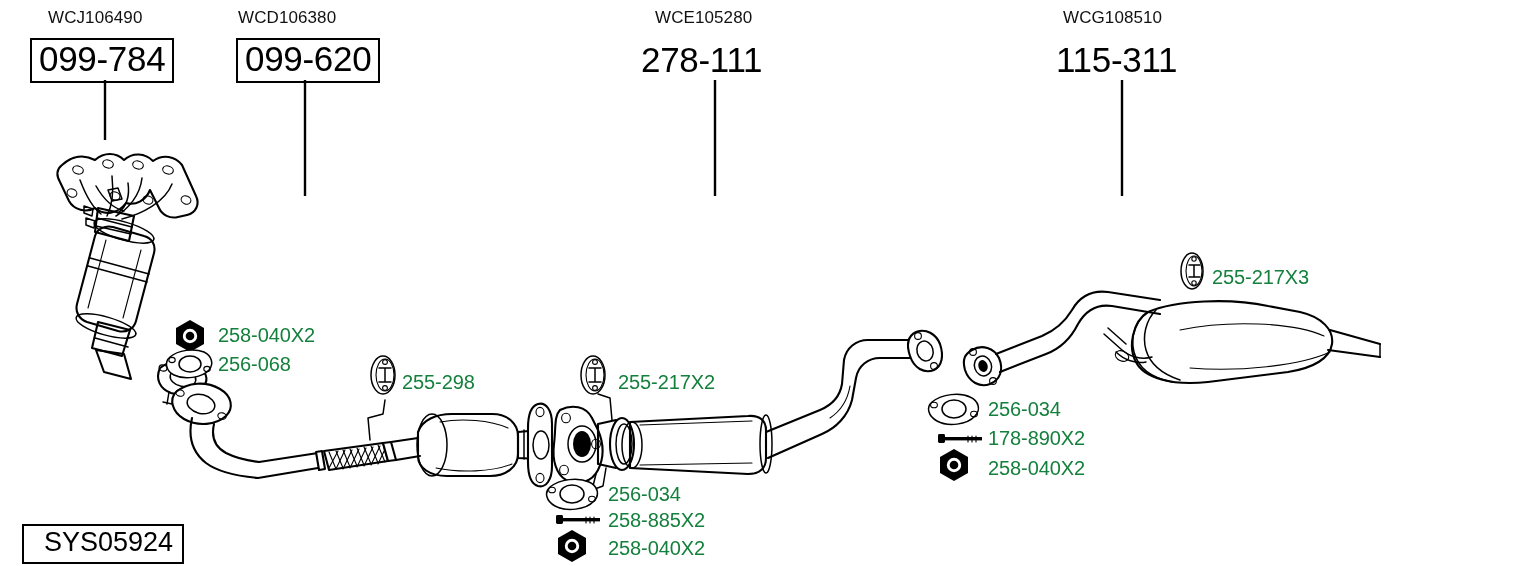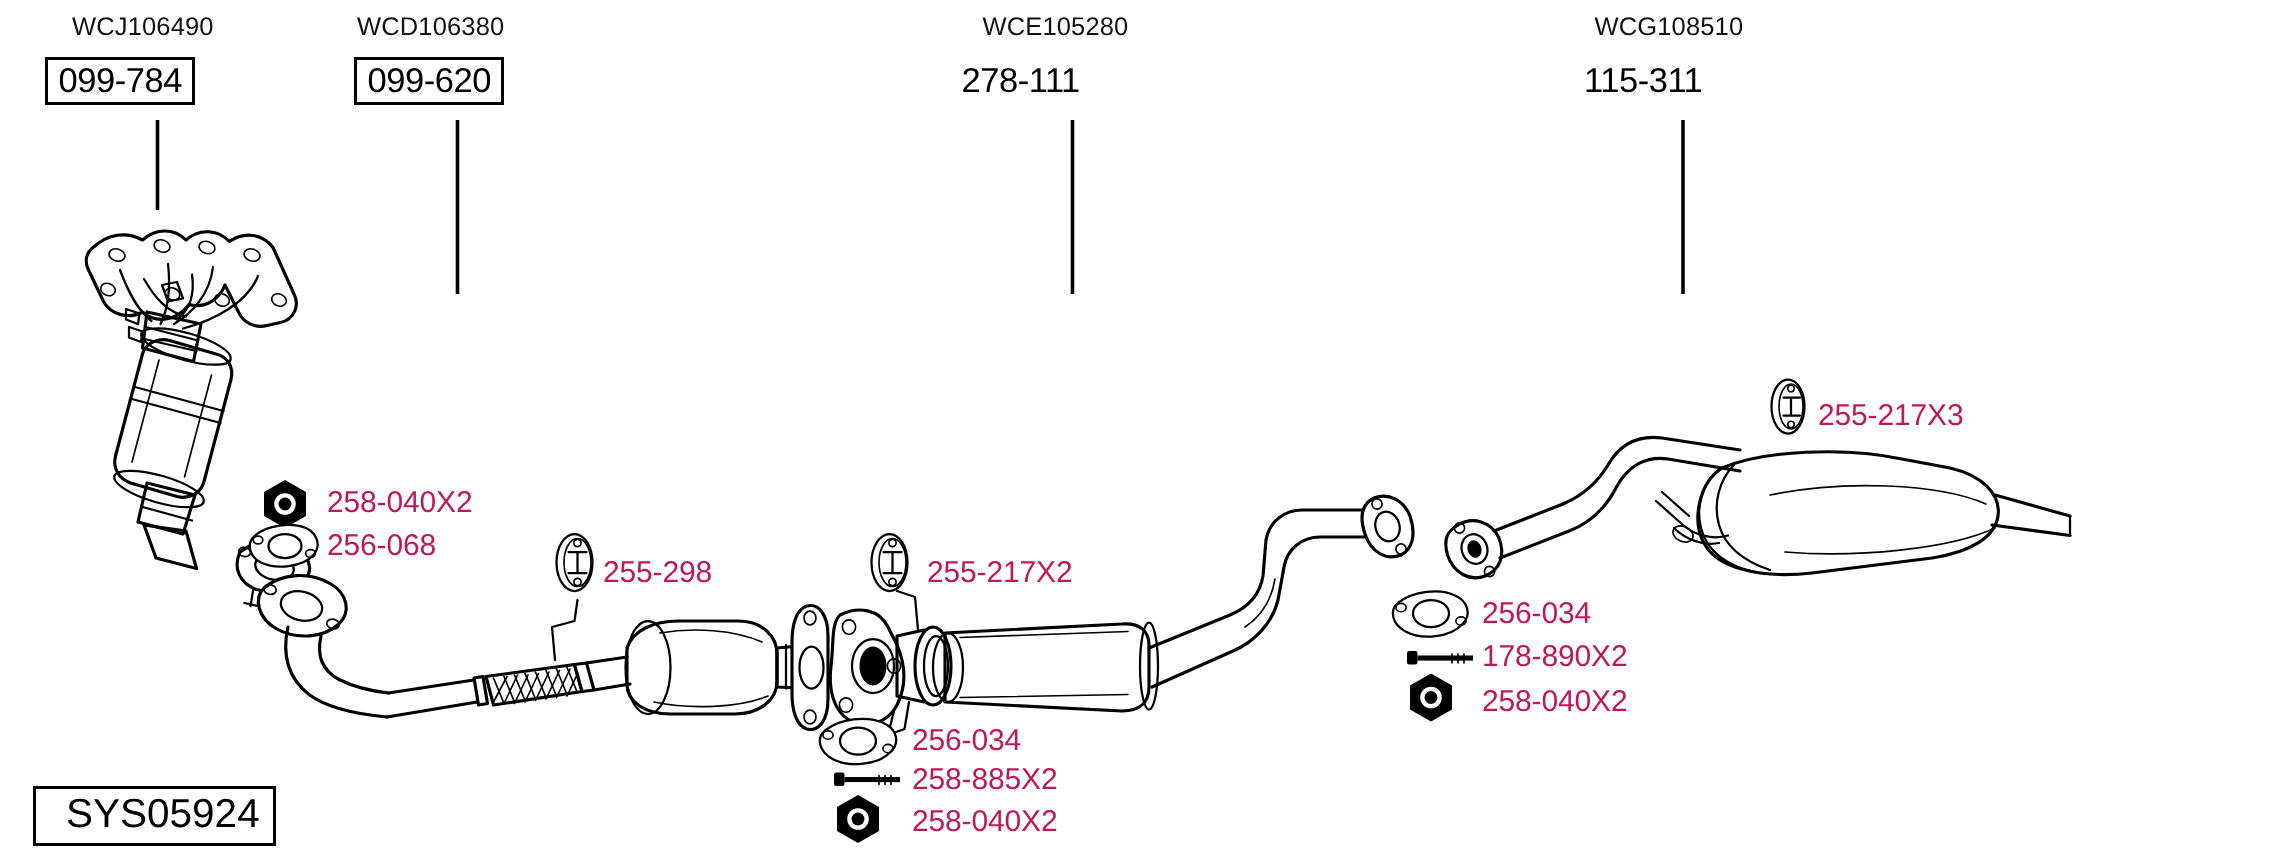--- a/index.html
+++ b/index.html
@@ -32,35 +32,35 @@
   
   .oem-code {
     position: absolute;
     font-size: 17px;
     letter-spacing: 0.1px;
     white-space: nowrap;
     color: #111;
   }
   .part-number {
     position: absolute;
-    font-size: 23px;
+    font-size: 35px;
     white-space: nowrap;
     color: #000;
     letter-spacing: -0.3px;
   }
   .part-number.boxed {
     border: 2px solid #000;
     padding: 1px 7px 3px 7px;
     line-height: 1.05;
   }
   .hw-label {
     position: absolute;
     font-size: 20px;
     white-space: nowrap;
-    color: #be185d;
+    color: #15803d;
     letter-spacing: -0.1px;
   }
   .sys-id {
     position: absolute;
     font-size: 27px;
     border: 2px solid #000;
     padding: 2px 9px 4px 20px;
     white-space: nowrap;
     line-height: 1.1;
   }

